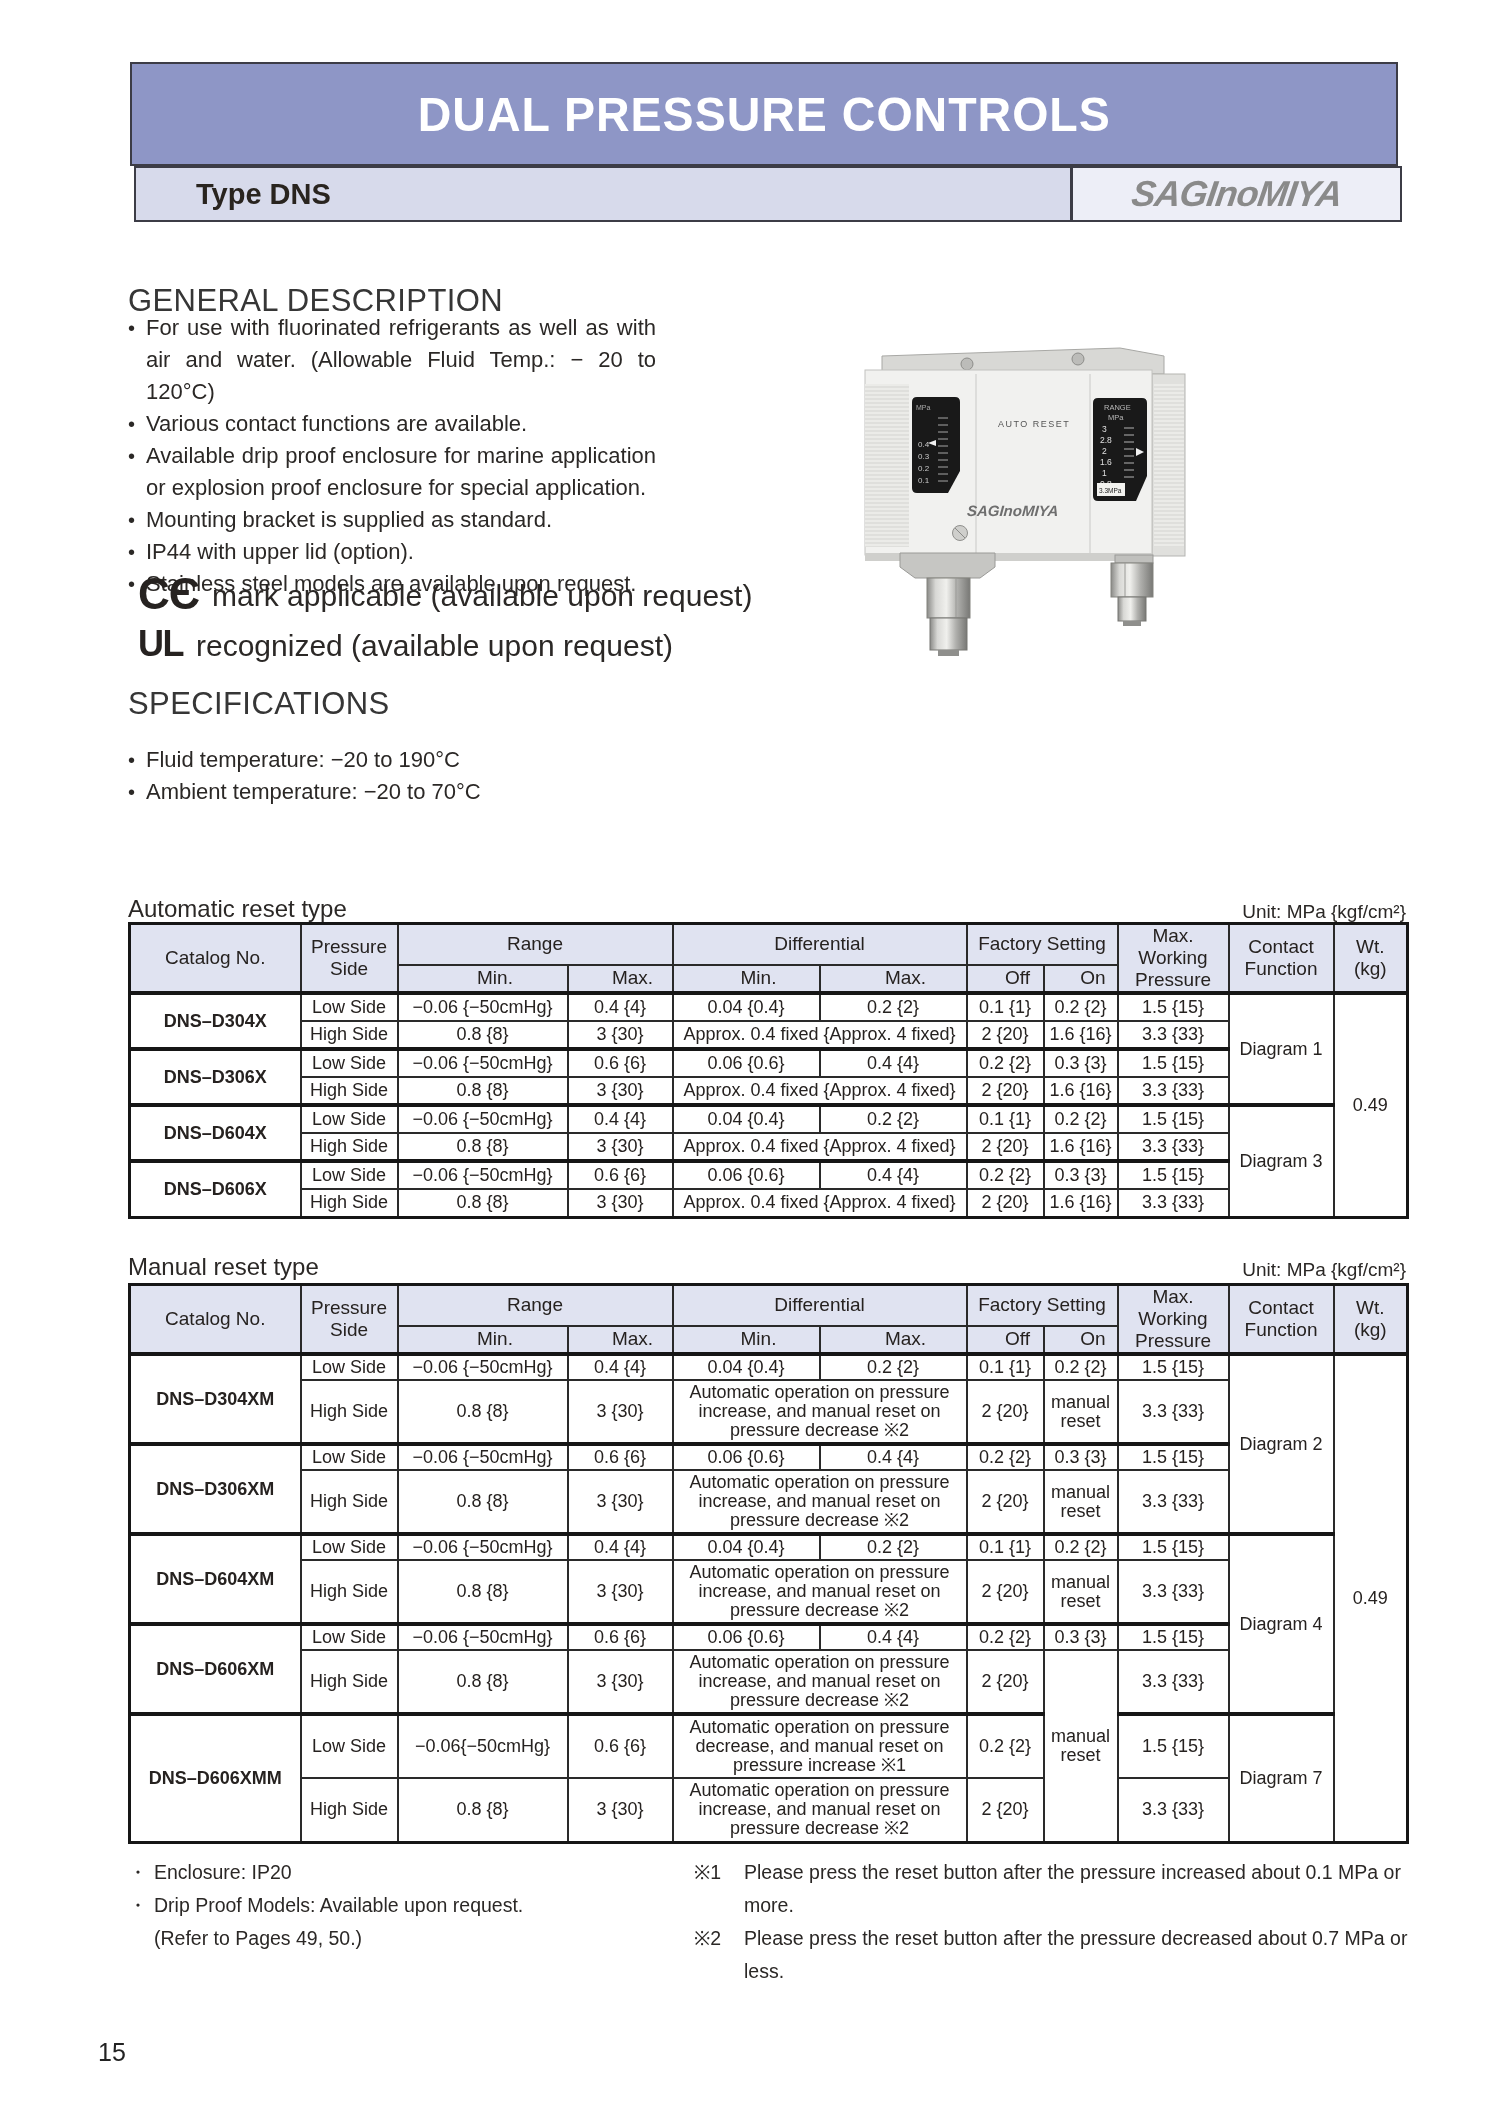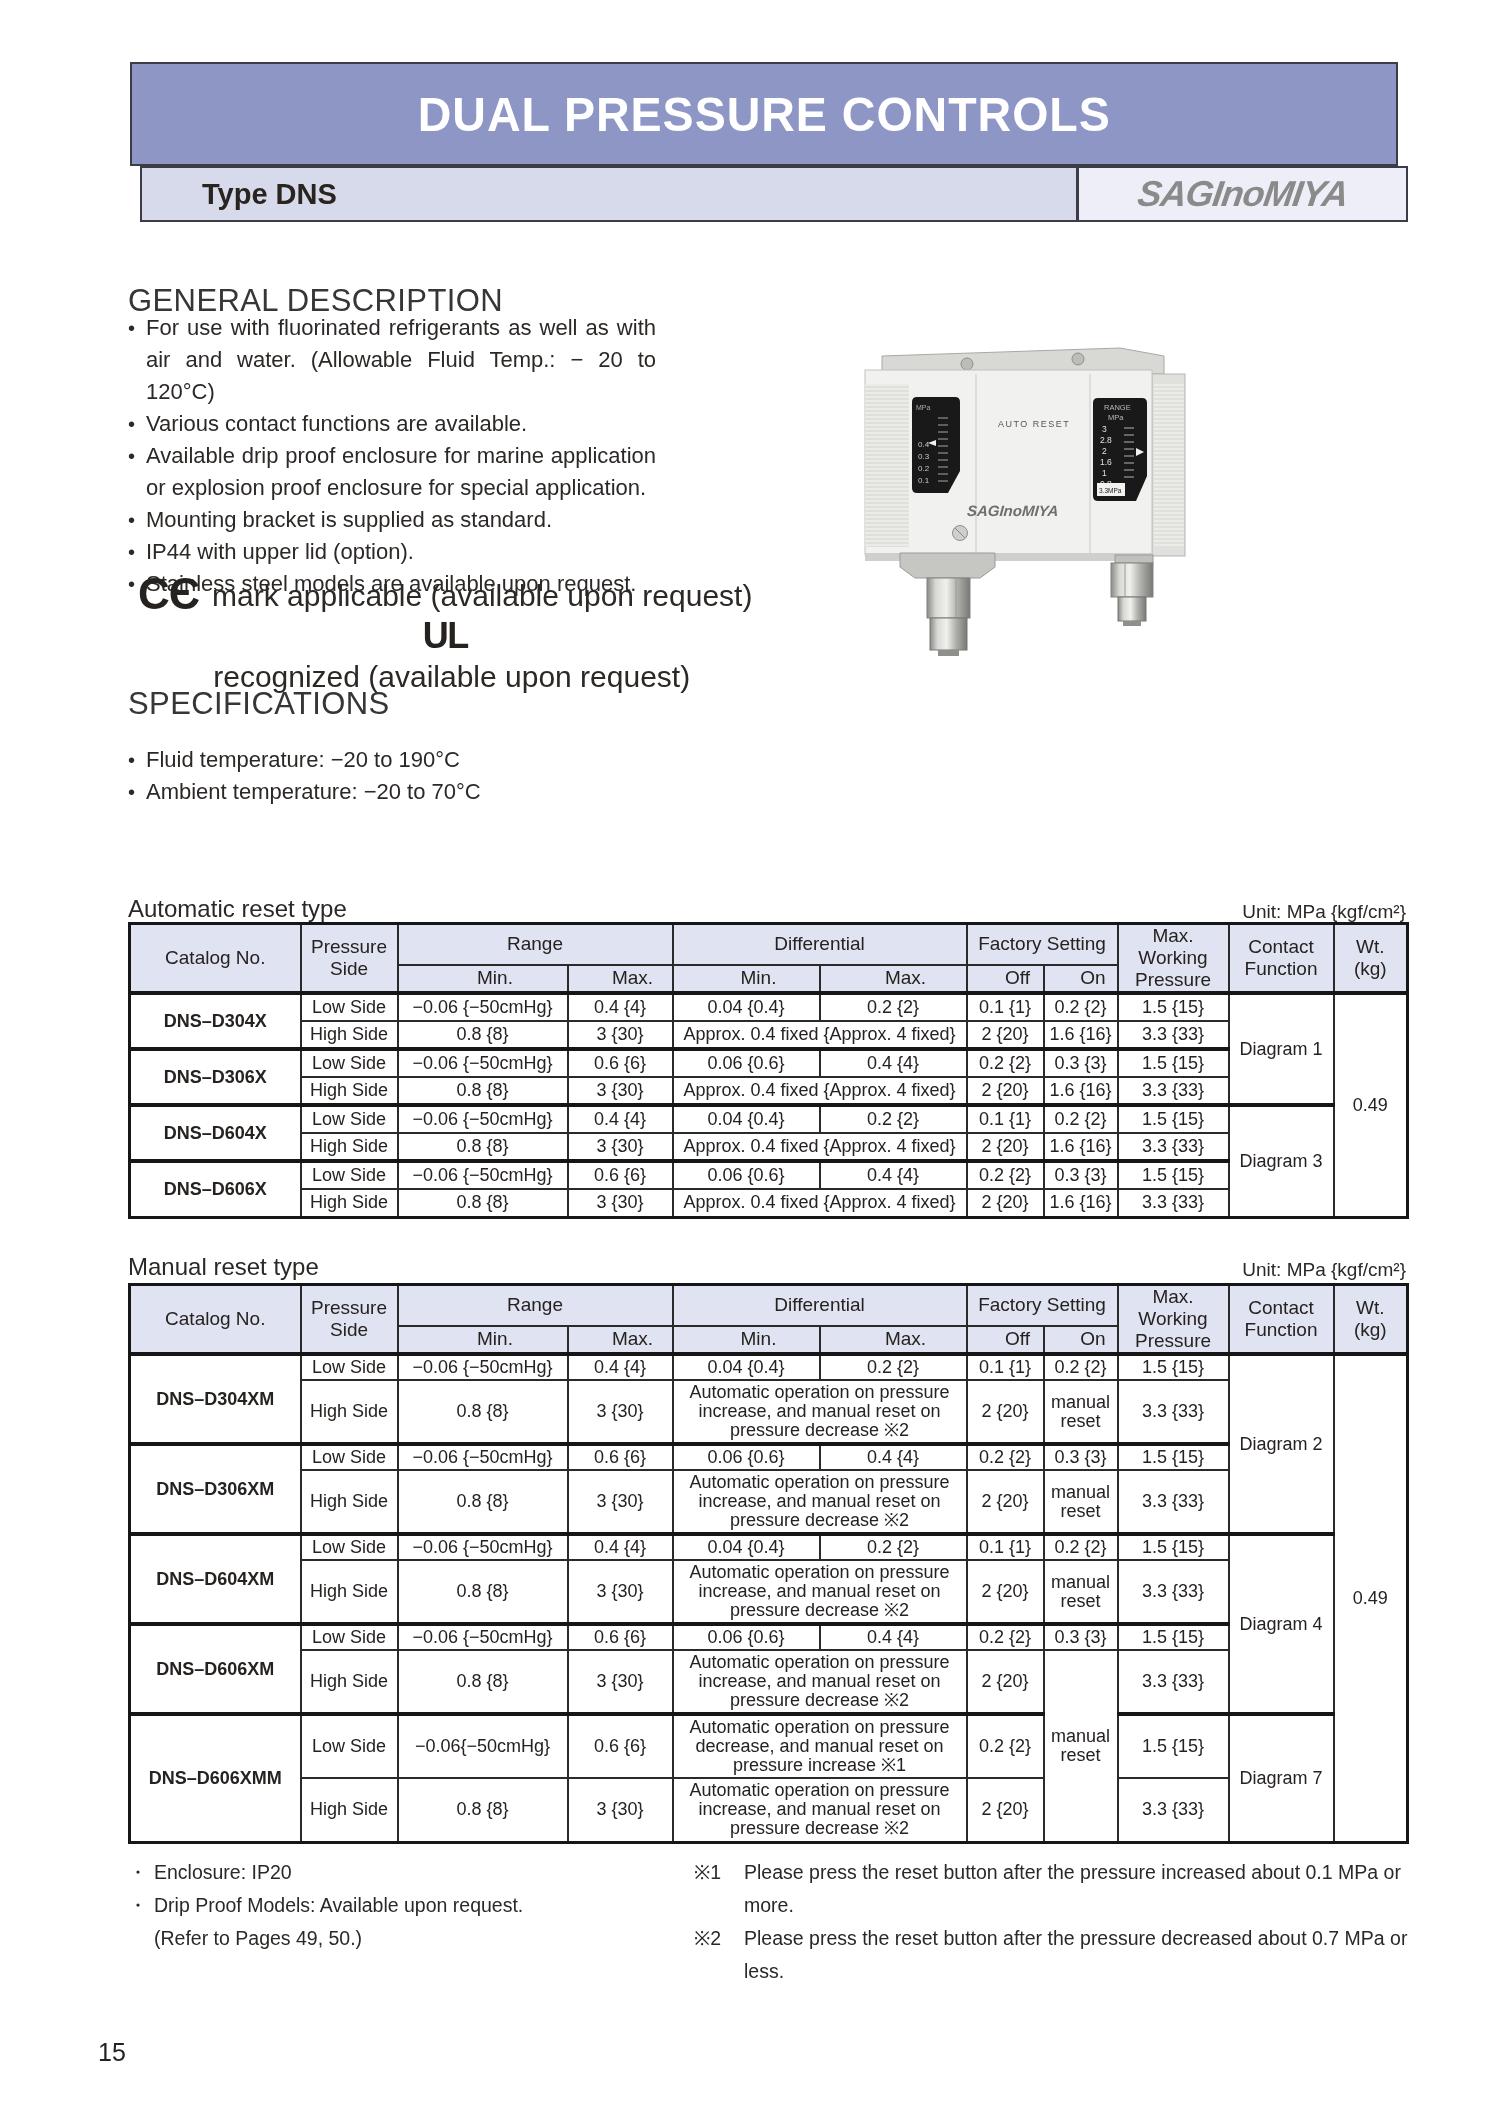--- a/index.html
+++ b/index.html
@@ -4,21 +4,21 @@
 <style>
   html,body{margin:0;padding:0;}
   body{background:#ffffff;font-family:"Liberation Sans", sans-serif;color:#2b2826;}
   .page{position:relative;width:1500px;height:2121px;background:#fff;overflow:hidden;border-radius:20px;}
   .abs{position:absolute;}
 
   
   .banner{left:130px;top:62px;width:1268px;height:104px;background:#8e96c6;border:2px solid #3c3c46;
           display:flex;align-items:center;justify-content:center;box-sizing:border-box;}
   .banner-title{color:#ffffff;font-size:48px;font-weight:700;letter-spacing:1px;transform:scaleX(.97);}
-  .type-row{left:140px;top:166px;width:1268px;height:56px;background:#d7daeb;border:2px solid #3c3c46;
+  .type-row{left:134px;top:166px;width:1268px;height:56px;background:#d7daeb;border:2px solid #3c3c46;
             box-sizing:border-box;display:flex;align-items:center;}
   .type-label{margin-left:60px;font-size:29px;font-weight:700;color:#29241f;}
   .logo-box{position:absolute;right:0;top:0;bottom:0;width:330px;background:#edeef7;border-left:3px solid #3c3c46;
             display:flex;align-items:center;justify-content:center;box-sizing:border-box;}
   .logo-text{font-size:36px;font-weight:700;font-style:italic;color:#8a8a8a;letter-spacing:-1px;transform:skewX(-8deg);}
 
   
   .h1{font-size:31px;color:#363636;letter-spacing:.4px;font-weight:400;}
   .h2{font-size:24px;color:#2b2826;font-weight:400;}
   .unit-label{font-size:19px;color:#2b2826;text-align:right;}
@@ -100,21 +100,21 @@
         <span class="blt">•</span>
         <span class="btxt">Stainless steel models are available upon request.</span>
       </div>
   </div>
 
   <div class="abs" style="left:138px;top:572px;">
     <div class="mark-row">
       <span class="ce-sym">CЄ</span>
       <span class="mark-txt">mark applicable (available upon request)</span>
     </div>
-    <div class="mark-row" style="margin-top:0;flex-direction:column;">
+    <div class="mark-row" style="margin-top:8px;">
       <span class="ul-sym">UL</span>
       <span class="mark-txt">recognized (available upon request)</span>
     </div>
   </div>
 
   <svg class="abs" style="left:852px;top:326px;" width="348" height="348" viewBox="0 0 348 348">
     <defs>
       <linearGradient id="met" x1="0" y1="0" x2="1" y2="0">
         <stop offset="0" stop-color="#8a8a87"></stop>
           <stop offset="0.2" stop-color="#d8d8d5"></stop>

